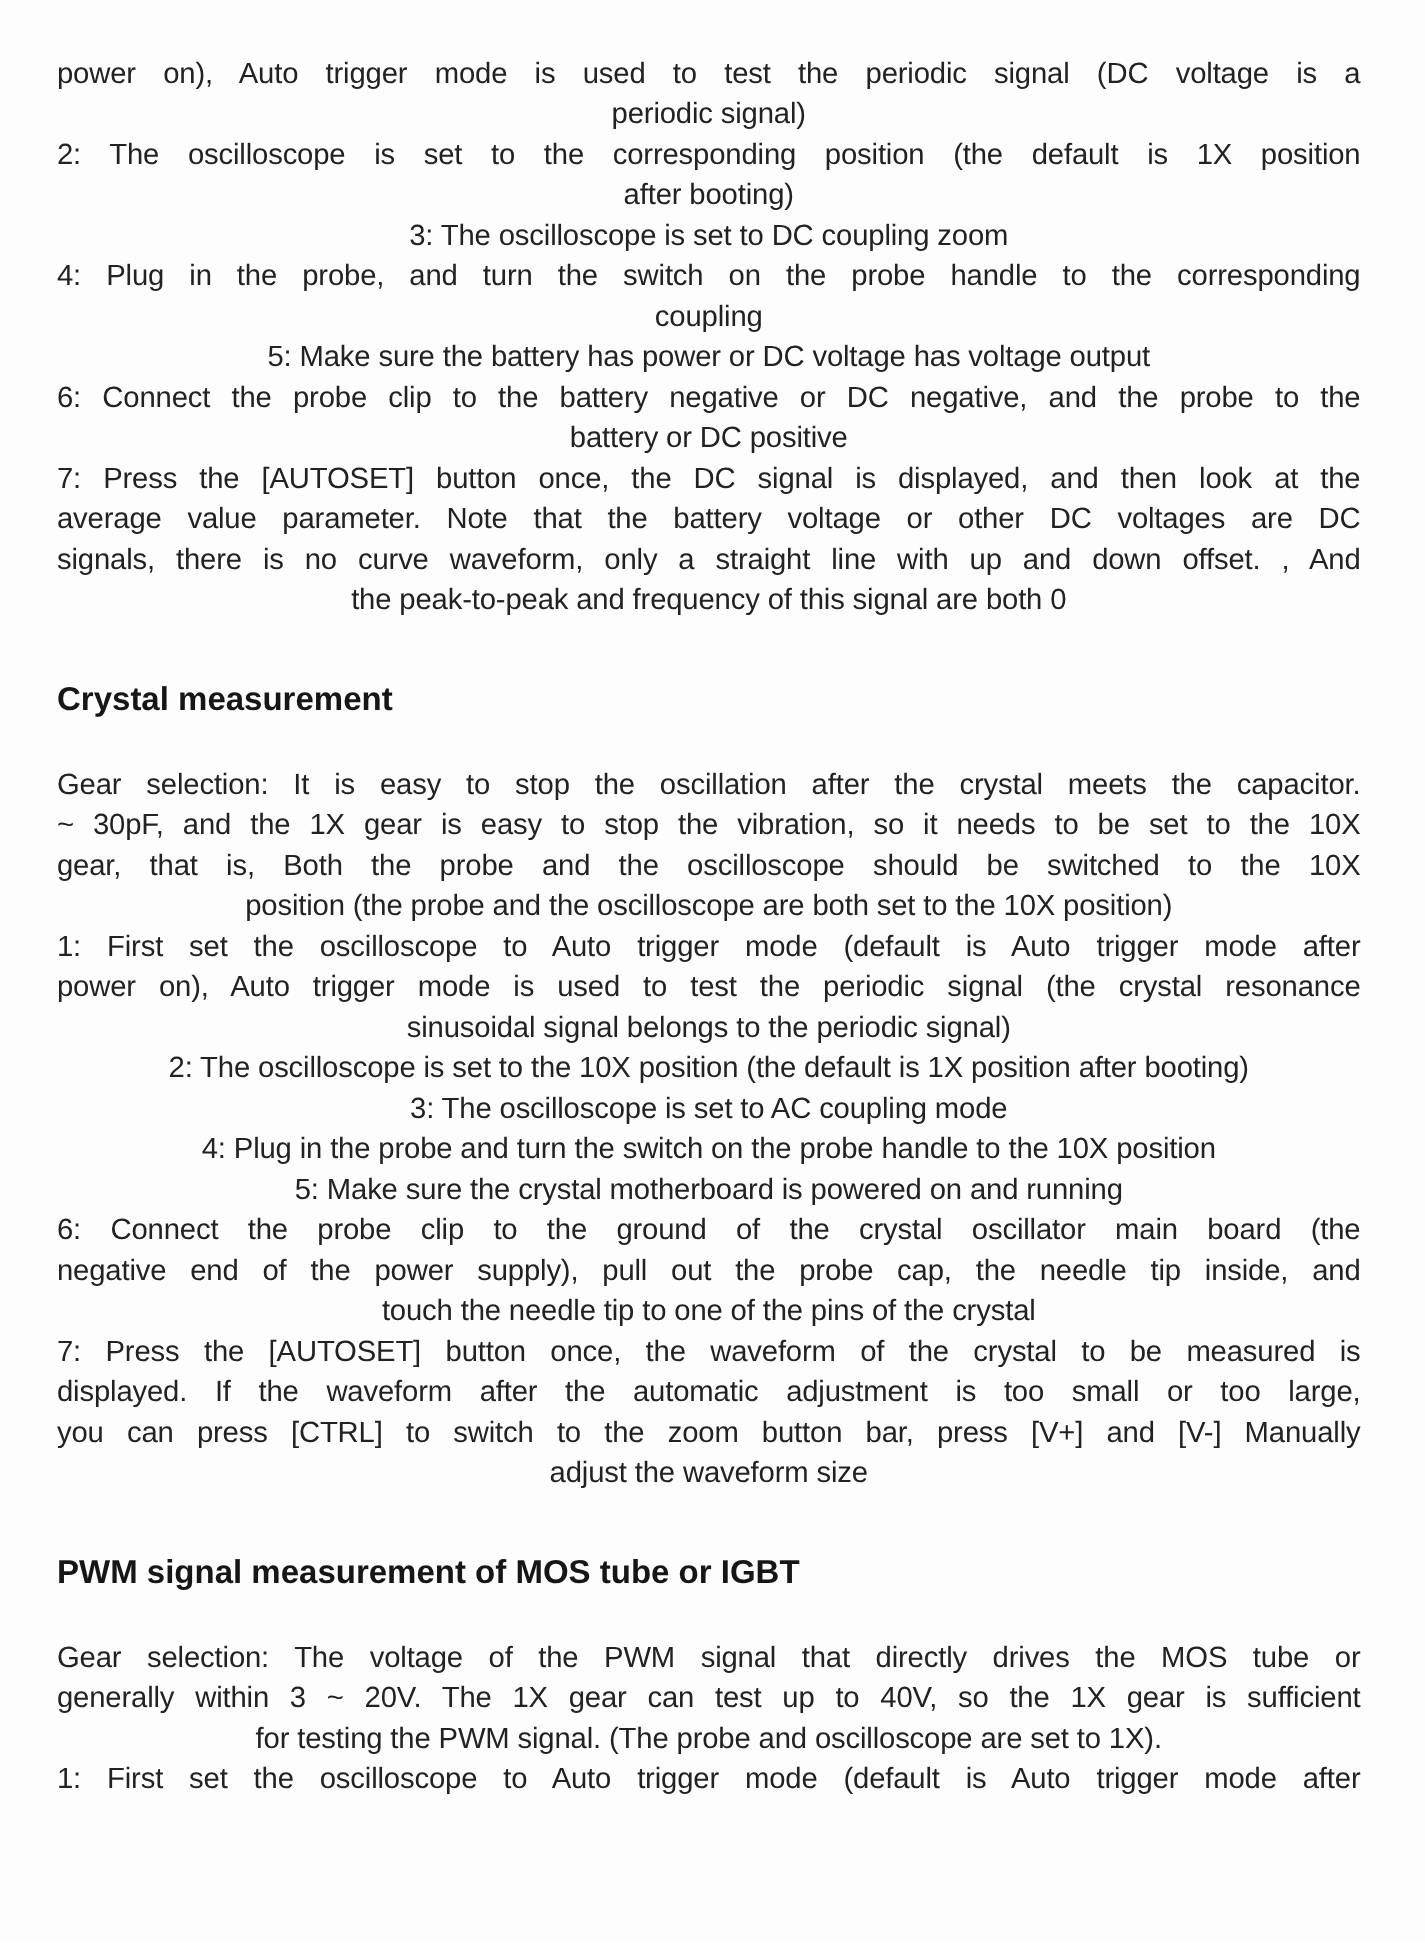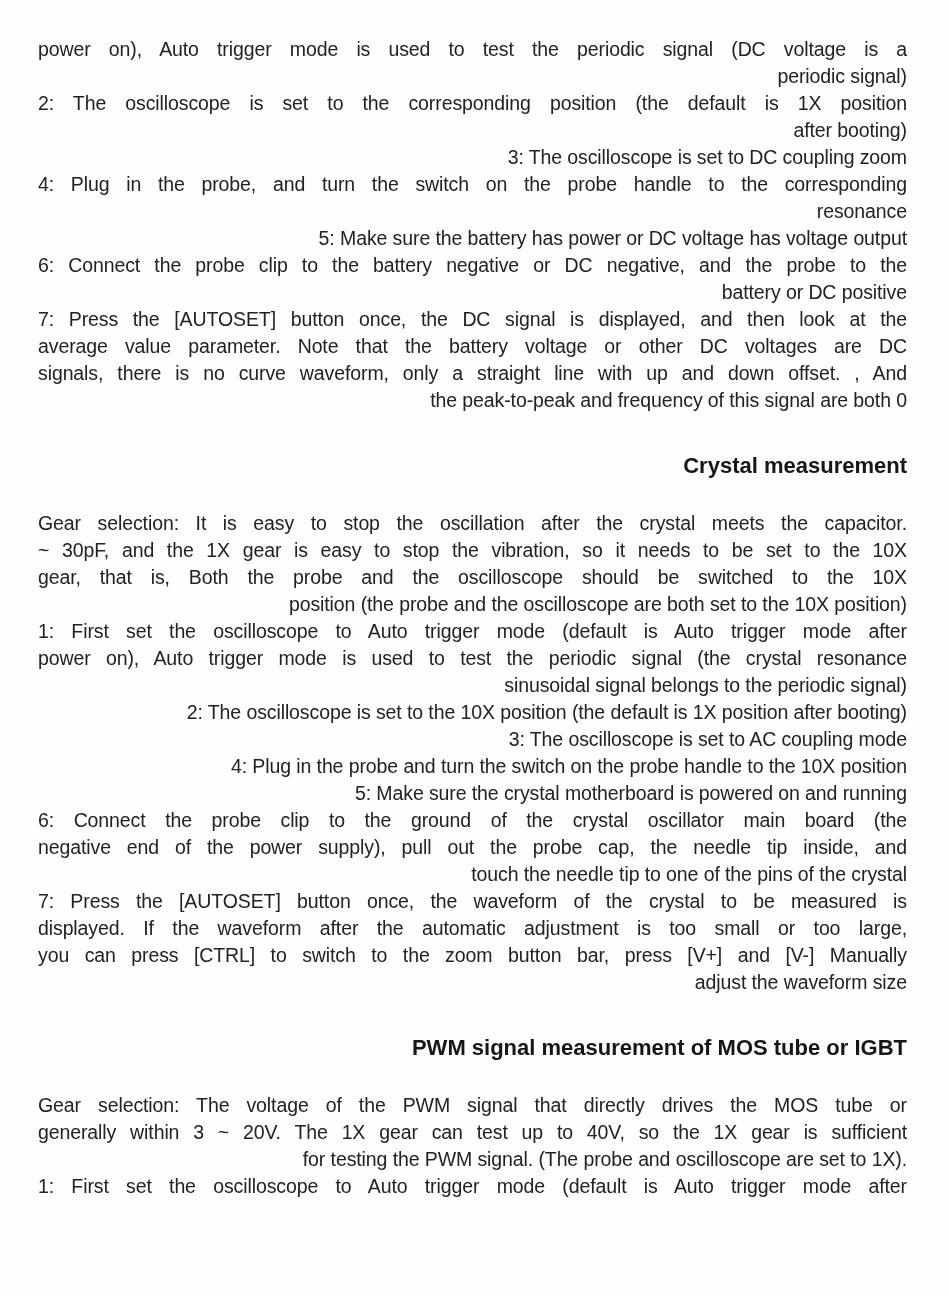--- a/index.html
+++ b/index.html
@@ -15,51 +15,51 @@
     overflow: hidden;
     font-family: "Liberation Sans", "DejaVu Sans", sans-serif;
   }
   .content {
     padding: 36px 43px 0 38px;
     color: #222222;
     font-size: 19.5px;
   }
   .line {
     line-height: 27px;
-    text-align: right;
+    text-align: center;
     white-space: normal;
     letter-spacing: -0.1px;
   }
   .line.just {
     text-align: justify;
     text-align-last: justify;
   }
   .heading {
     font-size: 22px;
     font-weight: 700;
     color: #161616;
-    text-align: right;
+    text-align: left;
     line-height: 28px;
     margin-top: 38px;
     margin-bottom: 30px;
     letter-spacing: 0;
   }
 </style>
 </head>
 <body>
 
 <div class="page">
   <div class="content" id="doc">
       <div class="line just">power on), Auto trigger mode is used to test the periodic signal (DC voltage is a</div>
       <div class="line">periodic signal)</div>
       <div class="line just">2: The oscilloscope is set to the corresponding position (the default is 1X position</div>
       <div class="line">after booting)</div>
       <div class="line">3: The oscilloscope is set to DC coupling zoom</div>
       <div class="line just">4: Plug in the probe, and turn the switch on the probe handle to the corresponding</div>
-      <div class="line">resonance</div>
+      <div class="line">coupling</div>
       <div class="line">5: Make sure the battery has power or DC voltage has voltage output</div>
       <div class="line just">6: Connect the probe clip to the battery negative or DC negative, and the probe to the</div>
       <div class="line">battery or DC positive</div>
       <div class="line just">7: Press the [AUTOSET] button once, the DC signal is displayed, and then look at the</div>
       <div class="line just">average value parameter. Note that the battery voltage or other DC voltages are DC</div>
       <div class="line just">signals, there is no curve waveform, only a straight line with up and down offset. , And</div>
       <div class="line">the peak-to-peak and frequency of this signal are both 0</div>
       <div class="heading">Crystal measurement</div>
       <div class="line just">Gear selection: It is easy to stop the oscillation after the crystal meets the capacitor.</div>
       <div class="line just">~ 30pF, and the 1X gear is easy to stop the vibration, so it needs to be set to the 10X</div>

